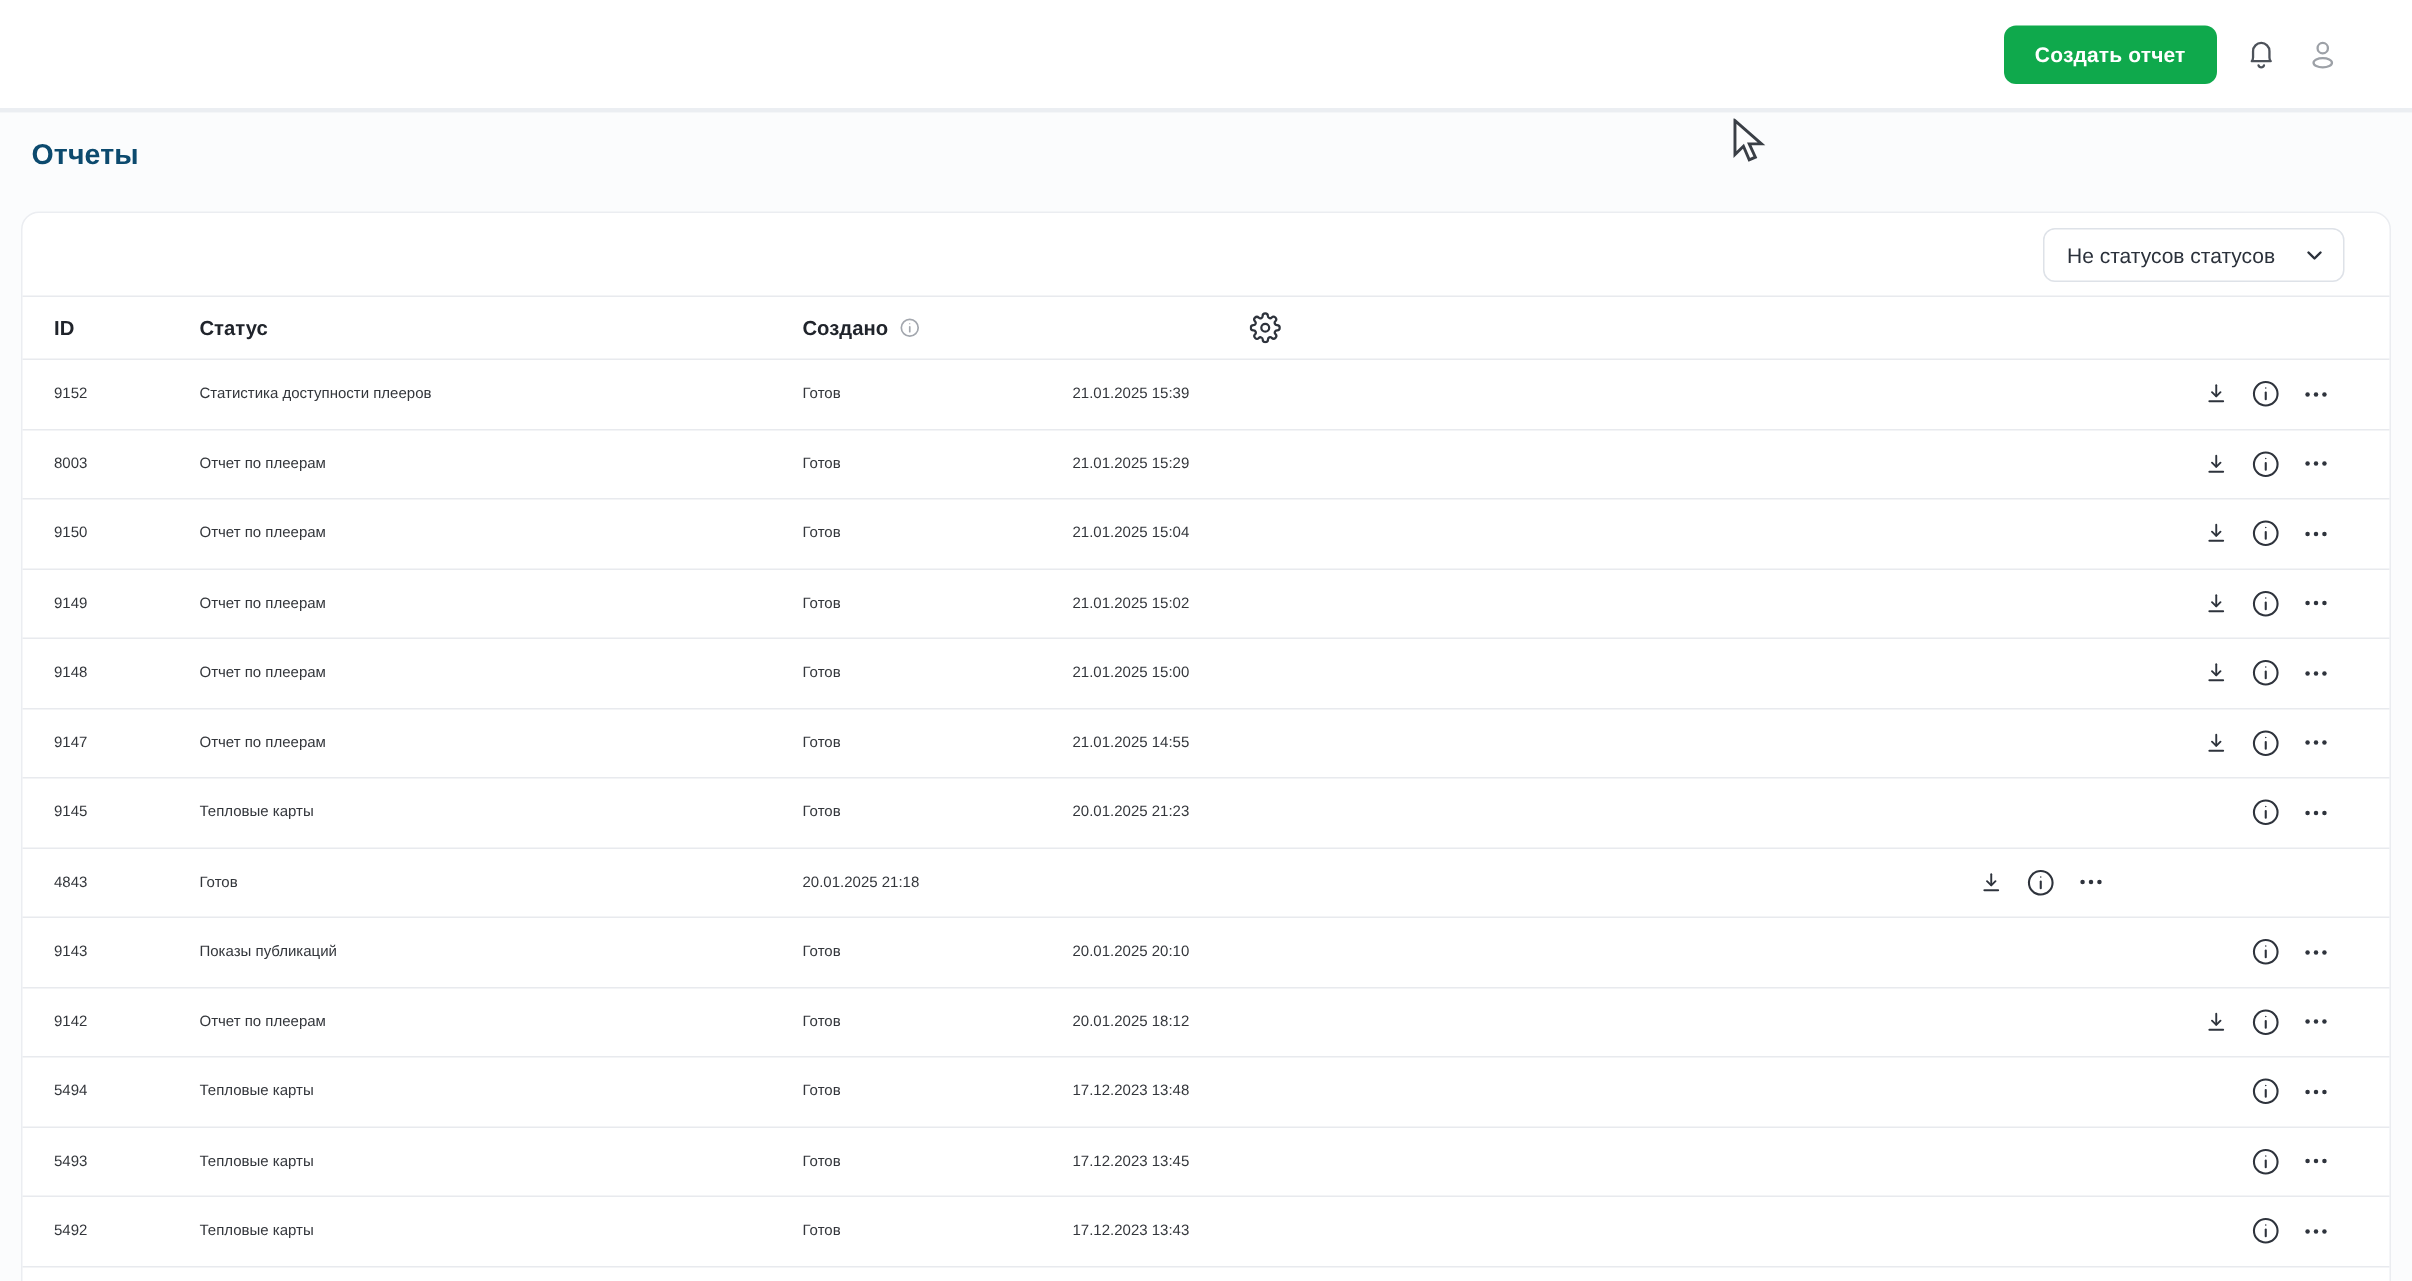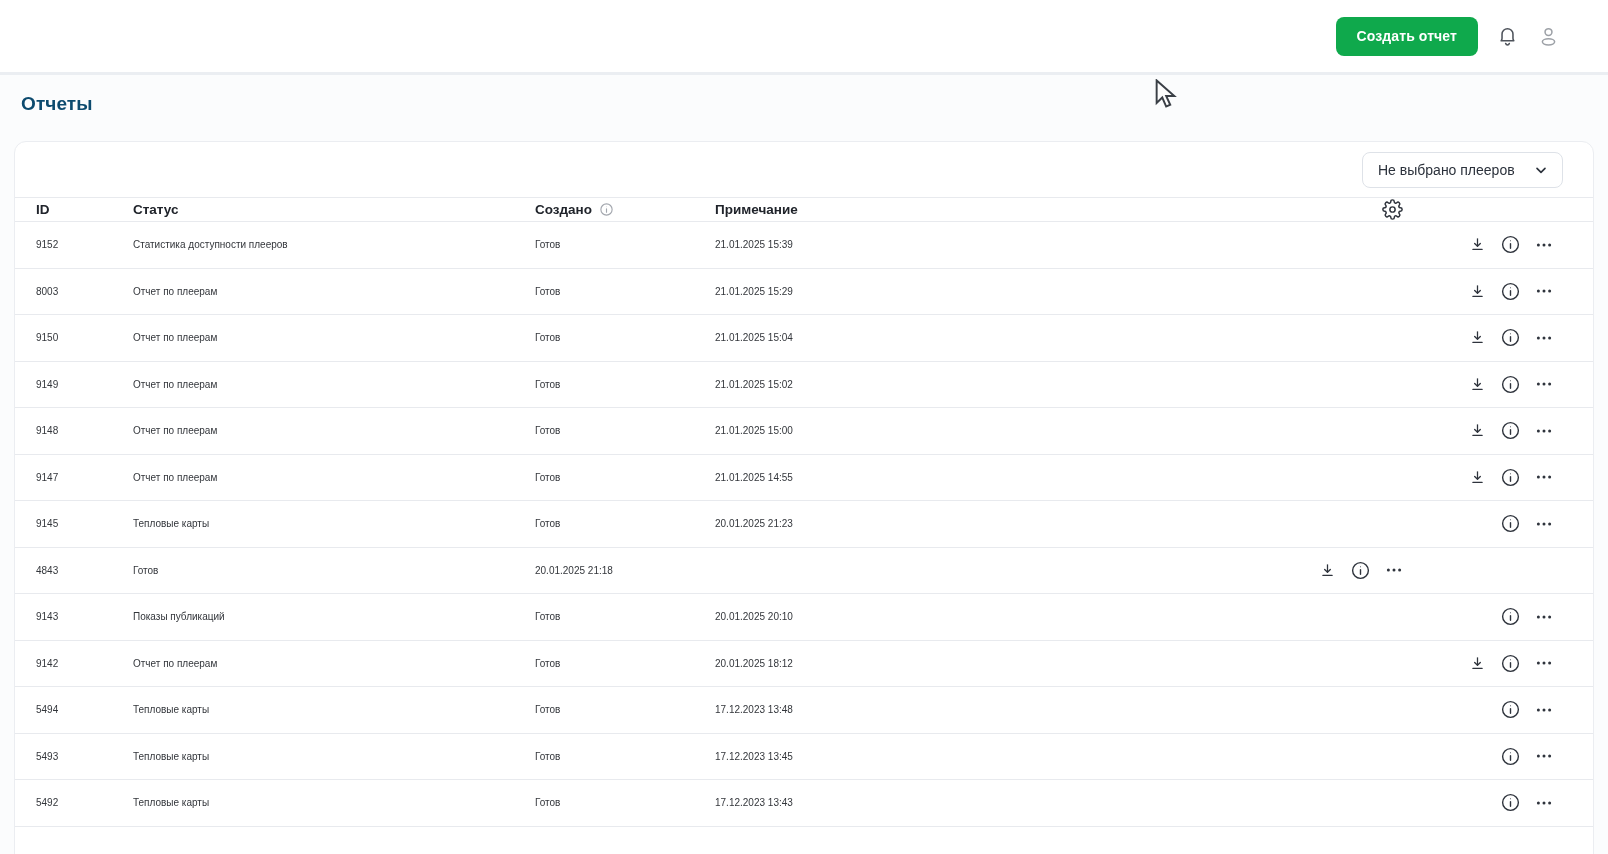--- a/index.html
+++ b/index.html
@@ -86,21 +86,21 @@
   .select svg { color: #2B313B; flex: 0 0 auto; }
 
   
   .grid-row {
     display: grid;
     grid-template-columns: 97px 402px 180px 179px 1fr 150px;
     align-items: center;
     padding-left: 21px;
   }
   .thead {
-    height: 25px;
+    height: 43px;
     border-top: 1px solid #E8EAEE;
     border-bottom: 1px solid #E8EAEE;
     font-size: 13.5px;
     font-weight: 700;
     color: #20242B;
   }
   .th { display: flex; align-items: center; gap: 7px; }
   .th .hint { color: #A3A7AE; display: inline-flex; cursor: pointer; }
   .trow {
     height: 46.5px;
@@ -151,21 +151,21 @@
   </span>
 </div>
 
 <div class="page">
   <h1 class="page-title">Отчеты</h1>
 
   <div class="card">
 
     <div class="filters">
       <div class="select status">
-        <span>Не выбрано плееров</span>
+        <span>Не статусов статусов</span>
         <span style="display:inline-flex;">
           <svg width="16" height="16" viewBox="0 0 24 24" fill="none" stroke="currentColor" stroke-width="2.4" stroke-linecap="round" stroke-linejoin="round">
               <path d="M6 9.5l6 6 6-6"></path>
             </svg>
         </span>
       </div>
     </div>
 
     <div class="thead grid-row">
       <div class="th">ID</div>
@@ -173,21 +173,20 @@
       <div class="th">
         <span>Создано</span>
         <span class="hint">
           <svg width="15" height="15" viewBox="0 0 24 24" fill="none" stroke="currentColor" stroke-width="1.8" stroke-linecap="round">
             <circle cx="12" cy="12" r="9"></circle>
             <line x1="12" y1="11" x2="12" y2="16.2"></line>
             <circle cx="12" cy="7.6" r="0.6" fill="currentColor" stroke="none"></circle>
           </svg>
         </span>
       </div>
-      <div class="th">Примечание</div>
       <div class="c-actions">
         <span class="gear">
           <svg width="21" height="21" viewBox="0 0 24 24" fill="none" stroke="currentColor" stroke-width="1.7" stroke-linecap="round" stroke-linejoin="round">
             <circle cx="12" cy="12" r="3"></circle>
             <path d="M19.4 15a1.65 1.65 0 0 0 .33 1.82l.06.06a2 2 0 0 1-2.83 2.83l-.06-.06a1.65 1.65 0 0 0-1.82-.33 1.65 1.65 0 0 0-1 1.51V21a2 2 0 0 1-4 0v-.09A1.65 1.65 0 0 0 9 19.4a1.65 1.65 0 0 0-1.82.33l-.06.06a2 2 0 0 1-2.83-2.83l.06-.06a1.65 1.65 0 0 0 .33-1.82 1.65 1.65 0 0 0-1.51-1H3a2 2 0 0 1 0-4h.09A1.65 1.65 0 0 0 4.6 9a1.65 1.65 0 0 0-.33-1.82l-.06-.06a2 2 0 0 1 2.83-2.83l.06.06a1.65 1.65 0 0 0 1.82.33H9a1.65 1.65 0 0 0 1-1.51V3a2 2 0 0 1 4 0v.09a1.65 1.65 0 0 0 1 1.51 1.65 1.65 0 0 0 1.82-.33l.06-.06a2 2 0 0 1 2.83 2.83l-.06.06a1.65 1.65 0 0 0-.33 1.82V9a1.65 1.65 0 0 0 1.51 1H21a2 2 0 0 1 0 4h-.09a1.65 1.65 0 0 0-1.51 1z"></path>
           </svg>
         </span>
       </div>
     </div>
 

